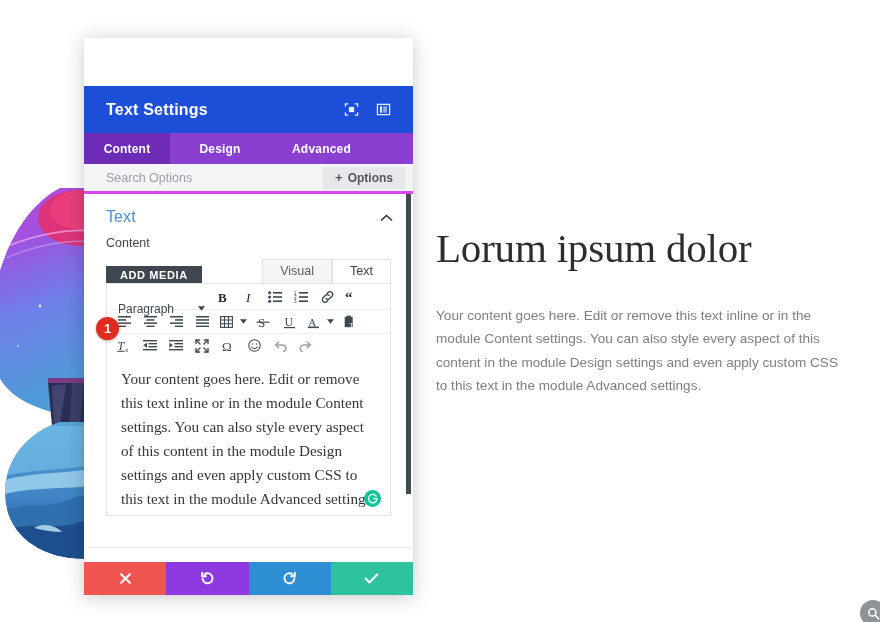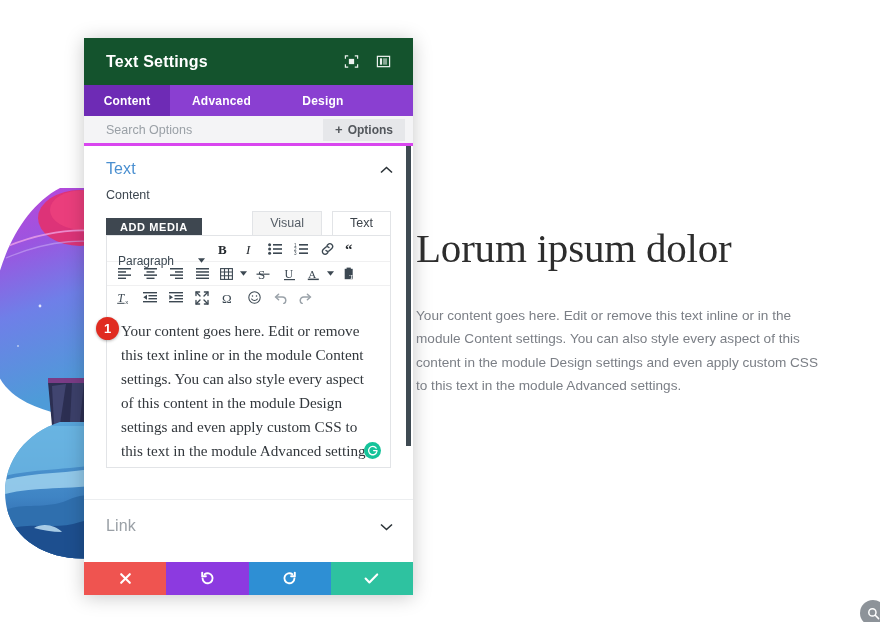--- a/index.html
+++ b/index.html
@@ -35,27 +35,28 @@
     height: 557px;
     background: #ffffff;
     box-shadow: 0 2px 18px rgba(0,0,0,.22);
     display: flex;
     flex-direction: column;
     overflow: hidden;
   }
 
   
   .panel-head {
-    background: #14532d;
+    background: #1d4ed8;
     height: 47px;
     flex: 0 0 47px;
     display: flex;
     align-items: center;
     padding: 0 17px 0 22px;
     box-sizing: border-box;
+    margin-top: 48px;
   }
   .panel-title {
     color: #ffffff;
     font-size: 16px;
     font-weight: bold;
     letter-spacing: .2px;
     flex: 1;
   }
   .head-icon {
     width: 26px;
@@ -198,21 +199,20 @@
     padding: 0 14px;
     display: flex;
     align-items: center;
     border: 0;
     cursor: pointer;
     font-family: "Liberation Sans", sans-serif;
   }
   .vt-tabs {
     margin-left: auto;
     display: flex;
-    gap: 10px;
   }
   .vt-tab {
     font-size: 12.5px;
     color: #555d66;
     height: 23px;
     line-height: 23px;
     padding: 0 17px;
     border: 1px solid #e2e4e7;
     border-bottom: none;
     cursor: pointer;
@@ -334,21 +334,21 @@
     color: #ffffff;
   }
   .fb-cancel { background: #ef5450; }
   .fb-undo   { background: #8c3ae0; }
   .fb-redo   { background: #2e8fd4; }
   .fb-save   { background: #2ec2a0; }
 
   
   #content {
     position: absolute;
-    left: 416px;
+    left: 436px;
     top: 226px;
     width: 406px;
   }
   .c-title {
     font-family: "Liberation Serif", serif;
     font-size: 41px;
     font-weight: normal;
     color: #2d2d2d;
     margin: 0;
     letter-spacing: -.2px;
@@ -447,22 +447,22 @@
       <svg width="15" height="15" viewBox="0 0 16 16">
         <rect x="1.5" y="2.5" width="13" height="11" fill="none" stroke="#ffffff" stroke-width="1.3"></rect>
         <rect x="4.2" y="4.6" width="2.3" height="6.8" fill="#ffffff"></rect>
         <rect x="7.6" y="4.6" width="4.2" height="6.8" fill="#ffffff" opacity="0.55"></rect>
       </svg>
     </div>
   </div>
 
   <div class="tabbar">
     <div class="tab w1 active">Content</div>
+    <div class="tab w2">Design</div>
     <div class="tab">Advanced</div>
-    <div class="tab w2">Design</div>
   </div>
 
   <div class="searchrow">
     <input class="search-input" type="text" placeholder="Search Options" style="">
     <button class="filter-btn">
       <span class="filter-plus">+</span>
       <span>Options</span>
     </button>
   </div>
 

